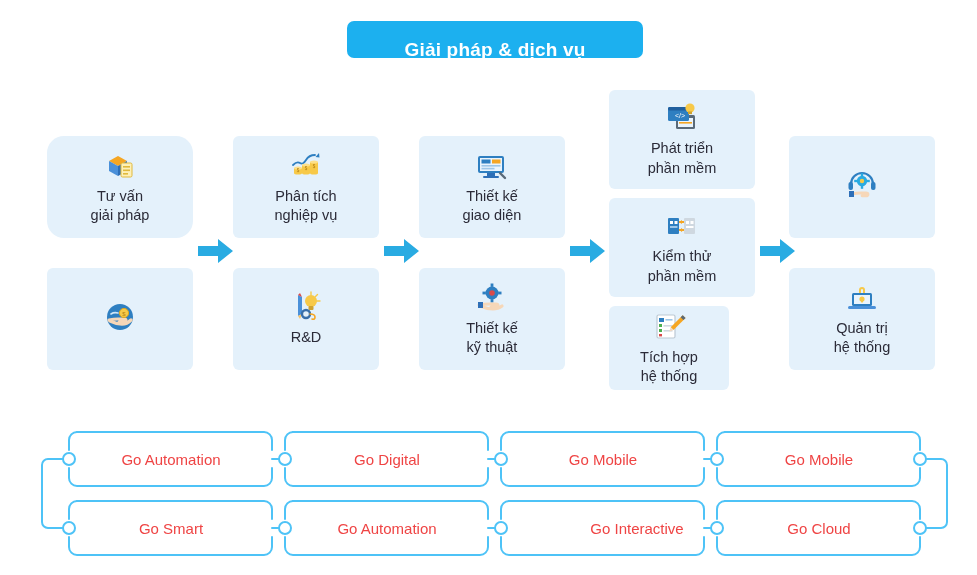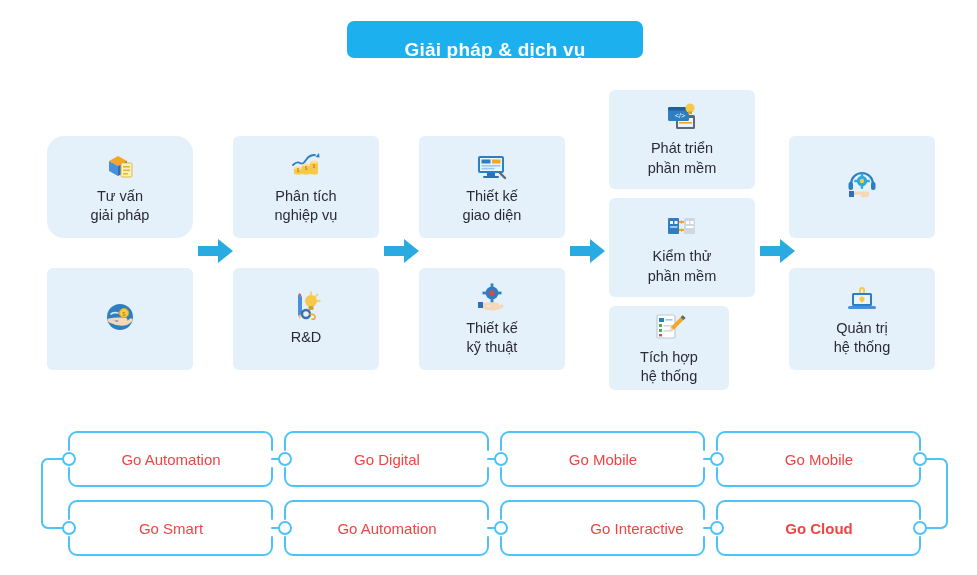--- a/index.html
+++ b/index.html
@@ -401,16 +401,16 @@
 
     
     <span class="go-pill-label" style="left:171px; top:44px;">Go Automation</span>
     <span class="go-pill-label" style="left:387px; top:44px;">Go Digital</span>
     <span class="go-pill-label" style="left:603px; top:44px;">Go Mobile</span>
     <span class="go-pill-label" style="left:819px; top:44px;">Go Mobile</span>
 
     <span class="go-pill-label" style="left:171px; top:113px;">Go Smart</span>
     <span class="go-pill-label" style="left:387px; top:113px;">Go Automation</span>
     <span class="go-pill-label" style="left:637px; top:113px;">Go Interactive</span>
-    <span class="go-pill-label" style="left:819px; top:113px;font-weight:bold;">Go Cloud</span>
+    <span class="go-pill-label" style="left:819px; top:113px;">Go Cloud</span>
   </div>
 
 </div>
 
 </body></html>

